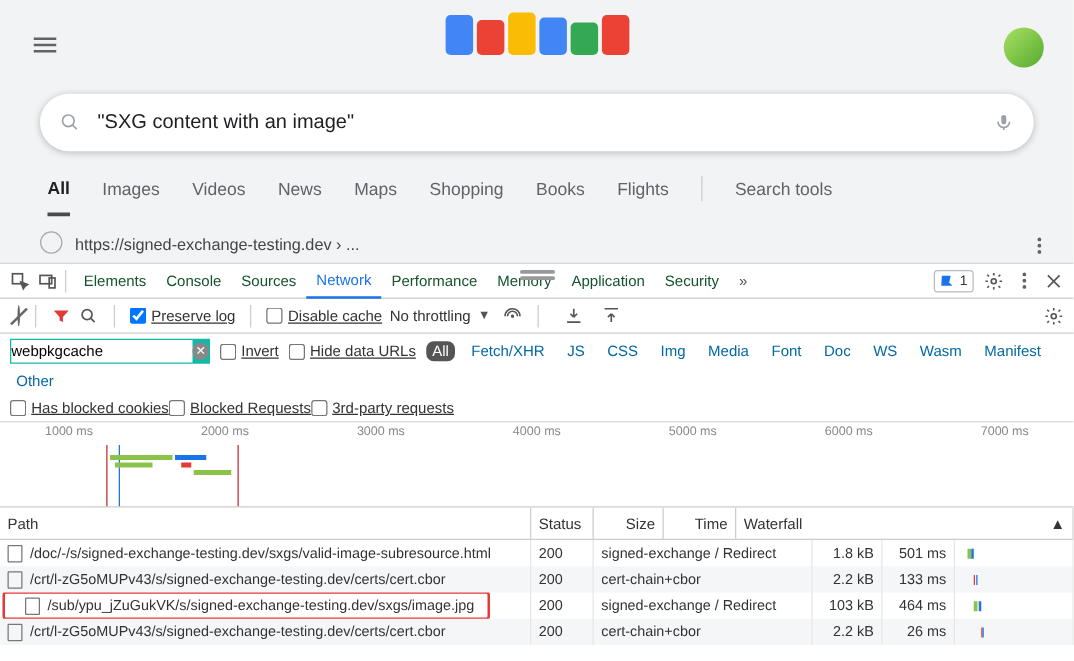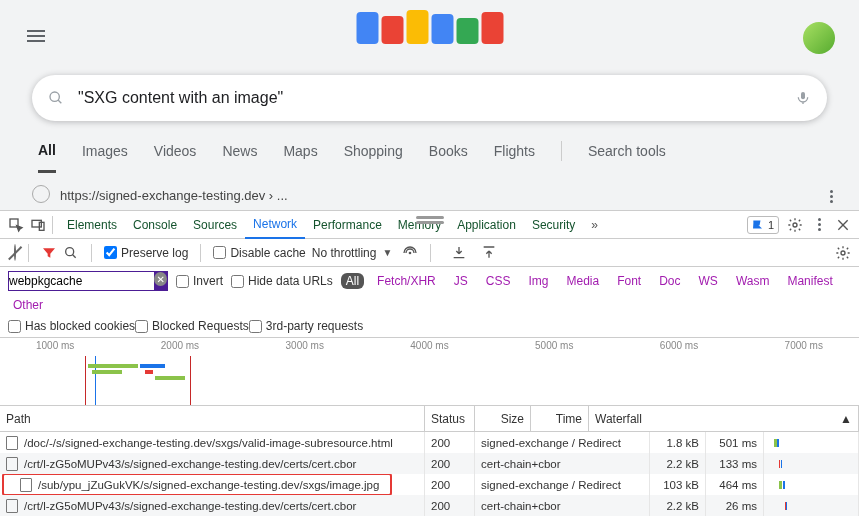--- a/index.html
+++ b/index.html
@@ -36,31 +36,31 @@
 .dt-tab.active { color: #1a73e8; height: 28px; line-height: 27px; border-bottom: 2px solid #1a73e8; }
 .dt-right { margin-left: auto; display: flex; align-items: center; gap: 8px; }
 .dt-issues { display: flex; align-items: center; gap: 4px; border: 1px solid #bbb; border-radius: 3px; padding: 0 4px; font-size: 11px; height: 18px; }
 .dt-issues svg { color: #1a73e8; }
 
 .dt-toolbar { padding: 0 8px; height: 28px; border-bottom: 1px solid #ccc; display: flex; align-items: center; gap: 6px; }
 .rec-dot { width: 12px; height: 12px; border-radius: 50%; background: #e53935; }
 .stop-circ { width: 14px; height: 14px; border: 1.5px solid #666; border-radius: 50%; position: relative; }
 .stop-circ::before { content:''; position:absolute; width: 18px; height: 1.5px; background:#666; top:50%; left:50%; transform: translate(-50%,-50%) rotate(-45deg); }
 .filter-icon { color: #e53935; }
-.chk { display: flex; align-items: center; gap: 4px; font-size: 12px; color: #333; }
+.chk { display: flex; align-items: center; gap: 4px; font-size: 12px; color: #333; text-decoration: underline; }
 .chk input { width: 13px; height: 13px; }
 .throttle { display: flex; align-items: center; gap: 2px; font-size: 12px; color: #333; }
 .throttle-arrow { font-size: 10px; color: #555; padding: 0 4px; }
 .upload-dl { display: flex; gap: 14px; color: #555; margin-left: 8px; }
 
 .dt-filter { padding: 4px 8px; border-bottom: 1px solid #ccc; display: flex; flex-wrap: wrap; align-items: center; gap: 8px; row-gap: 6px; font-size: 12px; }
-.filter-input { display: flex; align-items: flex-start; background: #4c1d95; border: 1px solid transparent; position: relative; width: 160px; }
+.filter-input { display: flex; align-items: center; background: #14b8a6; border: 1px solid transparent; position: relative; width: 160px; }
 .filter-input input { border: none; outline: none; width: 100%; font-size: 12px; padding: 2px 0; }
 .filter-clear { width: 14px; height: 14px; border-radius: 50%; background: #888; color:#fff; display:flex; align-items:center; justify-content:center; font-size:10px; cursor:pointer; }
-.type-chip { padding: 1px 5px; cursor: pointer; color: #a21caf; }
+.type-chip { padding: 1px 5px; cursor: pointer; color: #0369a1; }
 .type-chip.active { background: #555; color: #fff; border-radius: 6px; }
 .filter-extra { width: 100%; display: flex; }
 
 .overview { height: 68px; border-bottom: 1px solid #ccc; position: relative; background: #fff; }
 .ov-ticks { display: flex; justify-content: space-between; padding: 2px 36px 0 36px; font-size: 10px; color: #888; }
 .ov-chart { position: absolute; top: 18px; left: 0; right: 0; bottom: 0; }
 .ov-bar { position: absolute; height: 4px; }
 
 .grid-head { display: flex; height: 26px; border-bottom: 1px solid #ccc; font-size: 12px; color: #333; }
 .grid-head > div { border-right: 1px solid #ccc; height: 100%; display: flex; align-items: center; padding: 0 6px; }

